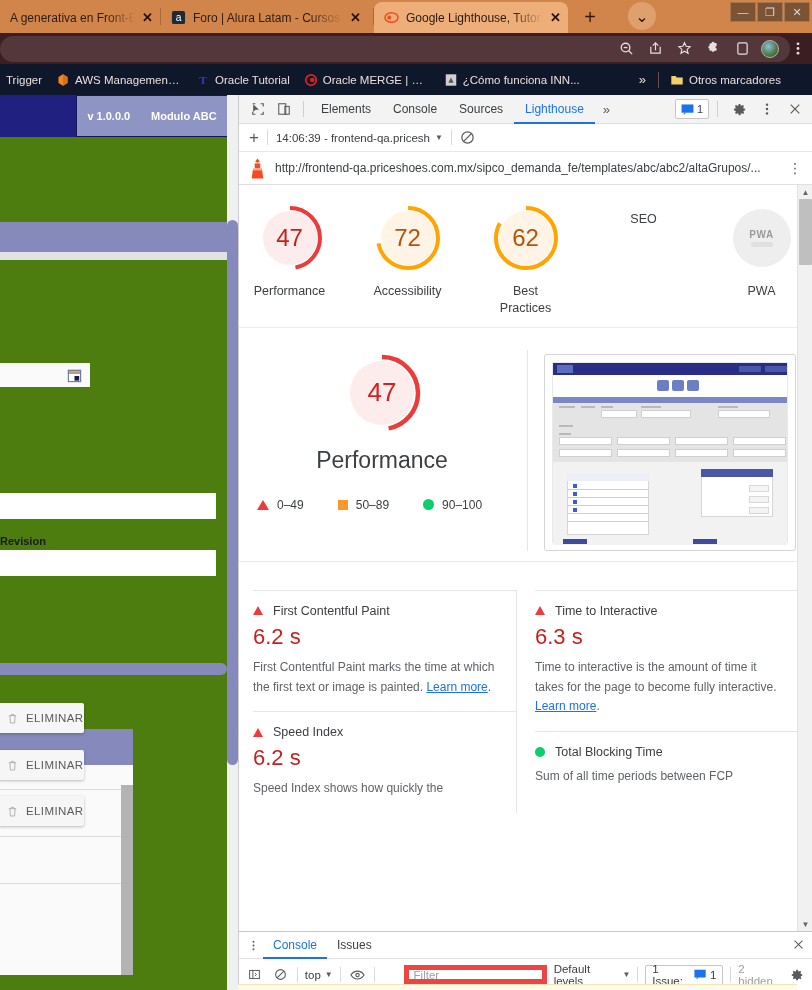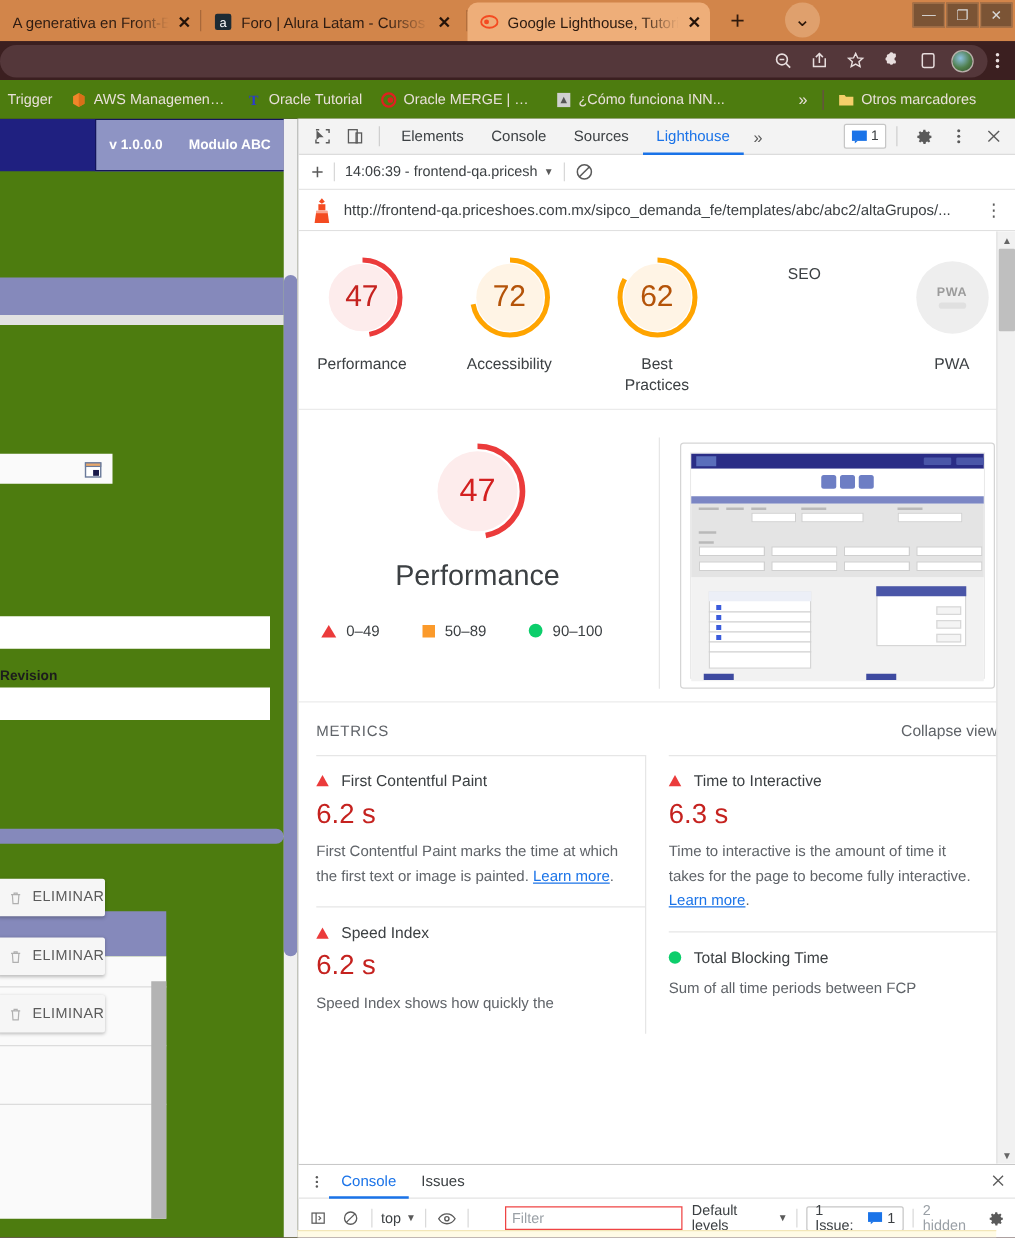--- a/index.html
+++ b/index.html
@@ -76,21 +76,21 @@
     color: #e8dede;
   }
   .avatar {
     width: 18px; height: 18px; border-radius: 50%;
     background: radial-gradient(circle at 40% 35%, #8cc0e0 0%, #4f7e4a 55%, #2e4a2a 100%);
     border: 1px solid #b8b0ab;
   }
 
   .bookmarks {
     position: absolute; left: 0; top: 64px; width: 812px; height: 31px;
-    background: #4d7c0f; display: flex; align-items: center;
+    background: #0f172a; display: flex; align-items: center;
     padding: 0 6px; font-size: 11.5px; color: #e9e0da;
     overflow: hidden; white-space: nowrap;
   }
   .bm {
     display: flex; align-items: center; gap: 5px; padding: 0 7px; height: 22px;
     max-width: 140px;
   }
   .bm-label { overflow: hidden; text-overflow: ellipsis; white-space: nowrap; }
   .bm-ico { width: 14px; height: 14px; flex: 0 0 14px; display:block; }
   .bm-overflow { padding: 0 8px; color: #e9e0da; font-size: 13px; }
@@ -319,21 +319,21 @@
   .dk { width: 20px; display:flex; align-items:center; justify-content:center; color:#5a5a5a; font-size: 13px; }
   .dtab { height: 27px; display: flex; align-items: center; padding: 0 10px; font-size: 12px; color: #3c4043; }
   .dtab.sel { color: #1a73e8; box-shadow: inset 0 -2px 0 #1a73e8; }
   .drawer-x { margin-left: auto; padding-right: 8px; color: #5a5a5a; font-size: 13px; }
   .console-bar {
     flex: 1; display: flex; align-items: center; gap: 7px; padding: 0 6px;
     font-size: 11.5px; color: #3c4043;
   }
   .cb-ico { width: 20px; height: 20px; display:flex; align-items:center; justify-content:center; color:#5a5a5a; }
   .filter-input {
-    width: 150px; height: 19px; border: 1px solid #ef4444; background: #fff;
+    width: 150px; height: 19px; border: 5px solid #ef4444; background: #fff;
     display: flex; align-items: center; padding: 0 5px; color: #9aa0a6; font-size: 11.5px; margin-left: 22px;
   }
   .levels { display: flex; align-items: center; gap: 4px; }
   .issue-btn {
     display: flex; align-items: center; gap: 4px; height: 20px; padding: 0 6px;
     border: 1px solid #c6c6c6; border-radius: 2px;
   }
   .hidden-txt { color: #9aa0a6; }
   .cb-div { width: 1px; height: 15px; background: #dadada; }
   .console-line {
@@ -723,24 +723,20 @@
               <div class="s-sbtn" style="left:196px;top:133px;width:20px;"></div>
               <div class="s-sbtn" style="left:196px;top:144px;width:20px;"></div>
               <div class="s-foot" style="left:10px;top:176px;width:24px;"></div>
               <div class="s-foot" style="left:140px;top:176px;width:24px;"></div>
             </div>
           </div>
         </div>
       </div>
 
       <div class="metrics">
-        <div class="metrics-head">
-          <span>METRICS</span>
-          <span class="collapse">Collapse view</span>
-        </div>
         <div class="metric-grid">
           <div class="mcol">
             <div class="metric">
               <div class="m-head">
                 <span class="tri-s"></span>
                 <span class="m-name">First Contentful Paint</span>
               </div>
               <div class="m-val fail">6.2 s</div>
               <div class="m-desc">
                 <span>First Contentful Paint marks the time at which the first text or image is painted. </span><a href="#">Learn more</a><span>.</span>

